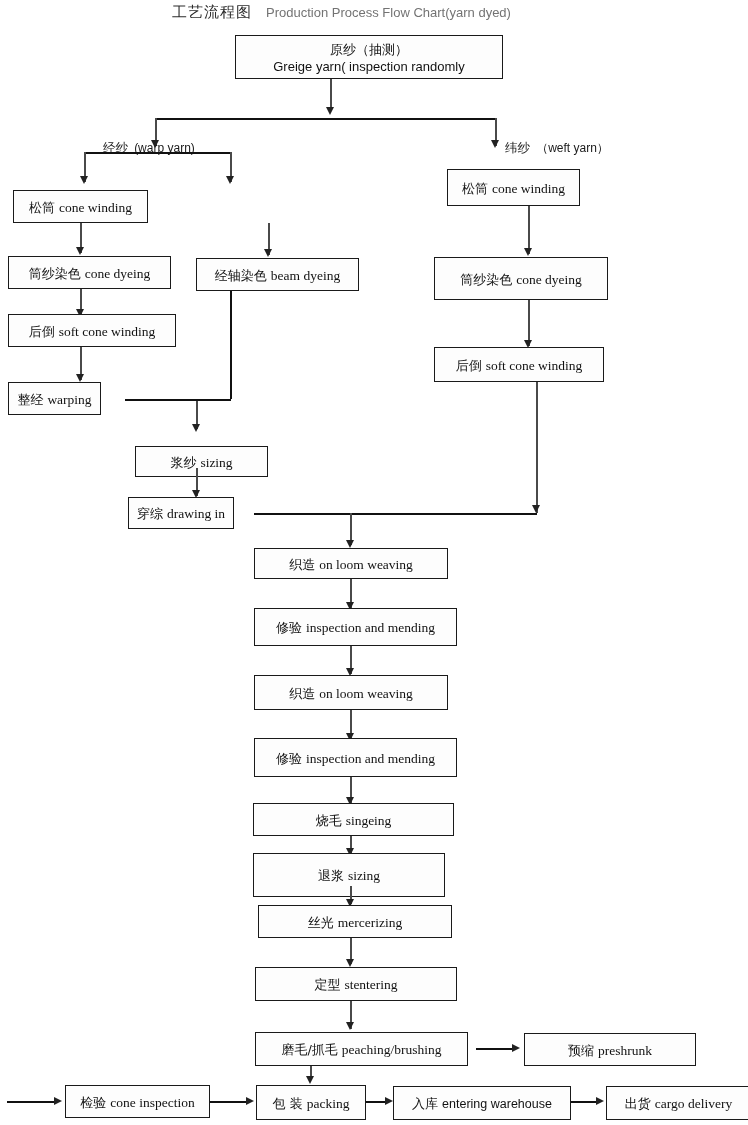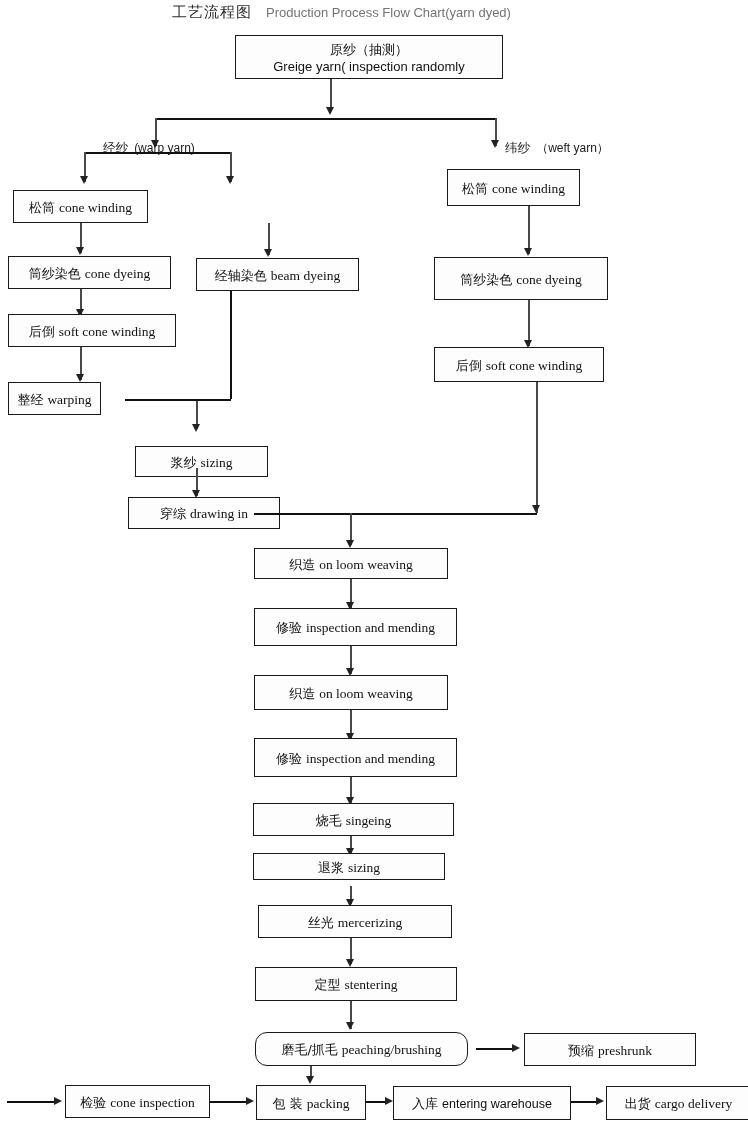--- a/index.html
+++ b/index.html
@@ -222,21 +222,21 @@
   <div class="arrow-d" style="left:532px; top:505px;"></div>
 
   <div class="node" style="left:135px; top:446px; width:133px; height:31px;">
     <span class="lbl">
       <span class="cn">浆纱</span><span class="en">sizing</span>
     </span>
   </div>
   <div class="vline" style="left:196px; top:468px; height:28px;"></div>
   <div class="arrow-d" style="left:192px; top:490px;"></div>
 
-  <div class="node" style="left:128px; top:497px; width:152px; height:32px;">
+  <div class="node" style="left:128px; top:497px; width:106px; height:32px;">
     <span class="lbl">
       <span class="cn">穿综</span><span class="en">drawing in</span>
     </span>
   </div>
 
   <div class="hline dark" style="left:254px; top:513px; width:283px;"></div>
 
   <div class="vline" style="left:350px; top:513px; height:32px;"></div>
   <div class="arrow-d" style="left:346px; top:540px;"></div>
 
@@ -273,21 +273,21 @@
   <div class="arrow-d" style="left:346px; top:797px;"></div>
 
   <div class="node" style="left:253px; top:803px; width:201px; height:33px;">
     <span class="lbl">
       <span class="cn">烧毛</span><span class="en">singeing</span>
     </span>
   </div>
   <div class="vline" style="left:350px; top:836px; height:17px;"></div>
   <div class="arrow-d" style="left:346px; top:848px;"></div>
 
-  <div class="node" style="left:253px; top:853px; width:192px; height:27px;">
+  <div class="node" style="left:253px; top:853px; width:192px; height:44px;">
     <span class="lbl">
       <span class="cn">退浆</span><span class="en">sizing</span>
     </span>
   </div>
   <div class="vline" style="left:350px; top:886px; height:18px;"></div>
   <div class="arrow-d" style="left:346px; top:899px;"></div>
 
   <div class="node" style="left:258px; top:905px; width:194px; height:33px;">
     <span class="lbl">
       <span class="cn">丝光</span><span class="en">mercerizing</span>
@@ -297,21 +297,21 @@
   <div class="arrow-d" style="left:346px; top:959px;"></div>
 
   <div class="node" style="left:255px; top:967px; width:202px; height:34px;">
     <span class="lbl">
       <span class="cn">定型</span><span class="en">stentering</span>
     </span>
   </div>
   <div class="vline" style="left:350px; top:1001px; height:28px;"></div>
   <div class="arrow-d" style="left:346px; top:1022px;"></div>
 
-  <div class="node" style="left:255px; top:1032px; width:213px; height:34px;border-radius:12px;">
+  <div class="node" style="left:255px; top:1032px; width:213px; height:34px;">
     <span class="lbl">
       <span class="cn">磨毛/抓毛</span><span class="en">peaching/brushing</span>
     </span>
   </div>
   <div class="hline dark" style="left:476px; top:1048px; width:38px;"></div>
   <div class="arrow-r" style="left:512px; top:1044px;"></div>
 
   <div class="node" style="left:524px; top:1033px; width:172px; height:33px;">
     <span class="lbl">
       <span class="cn">预缩</span><span class="en">preshrunk</span>

